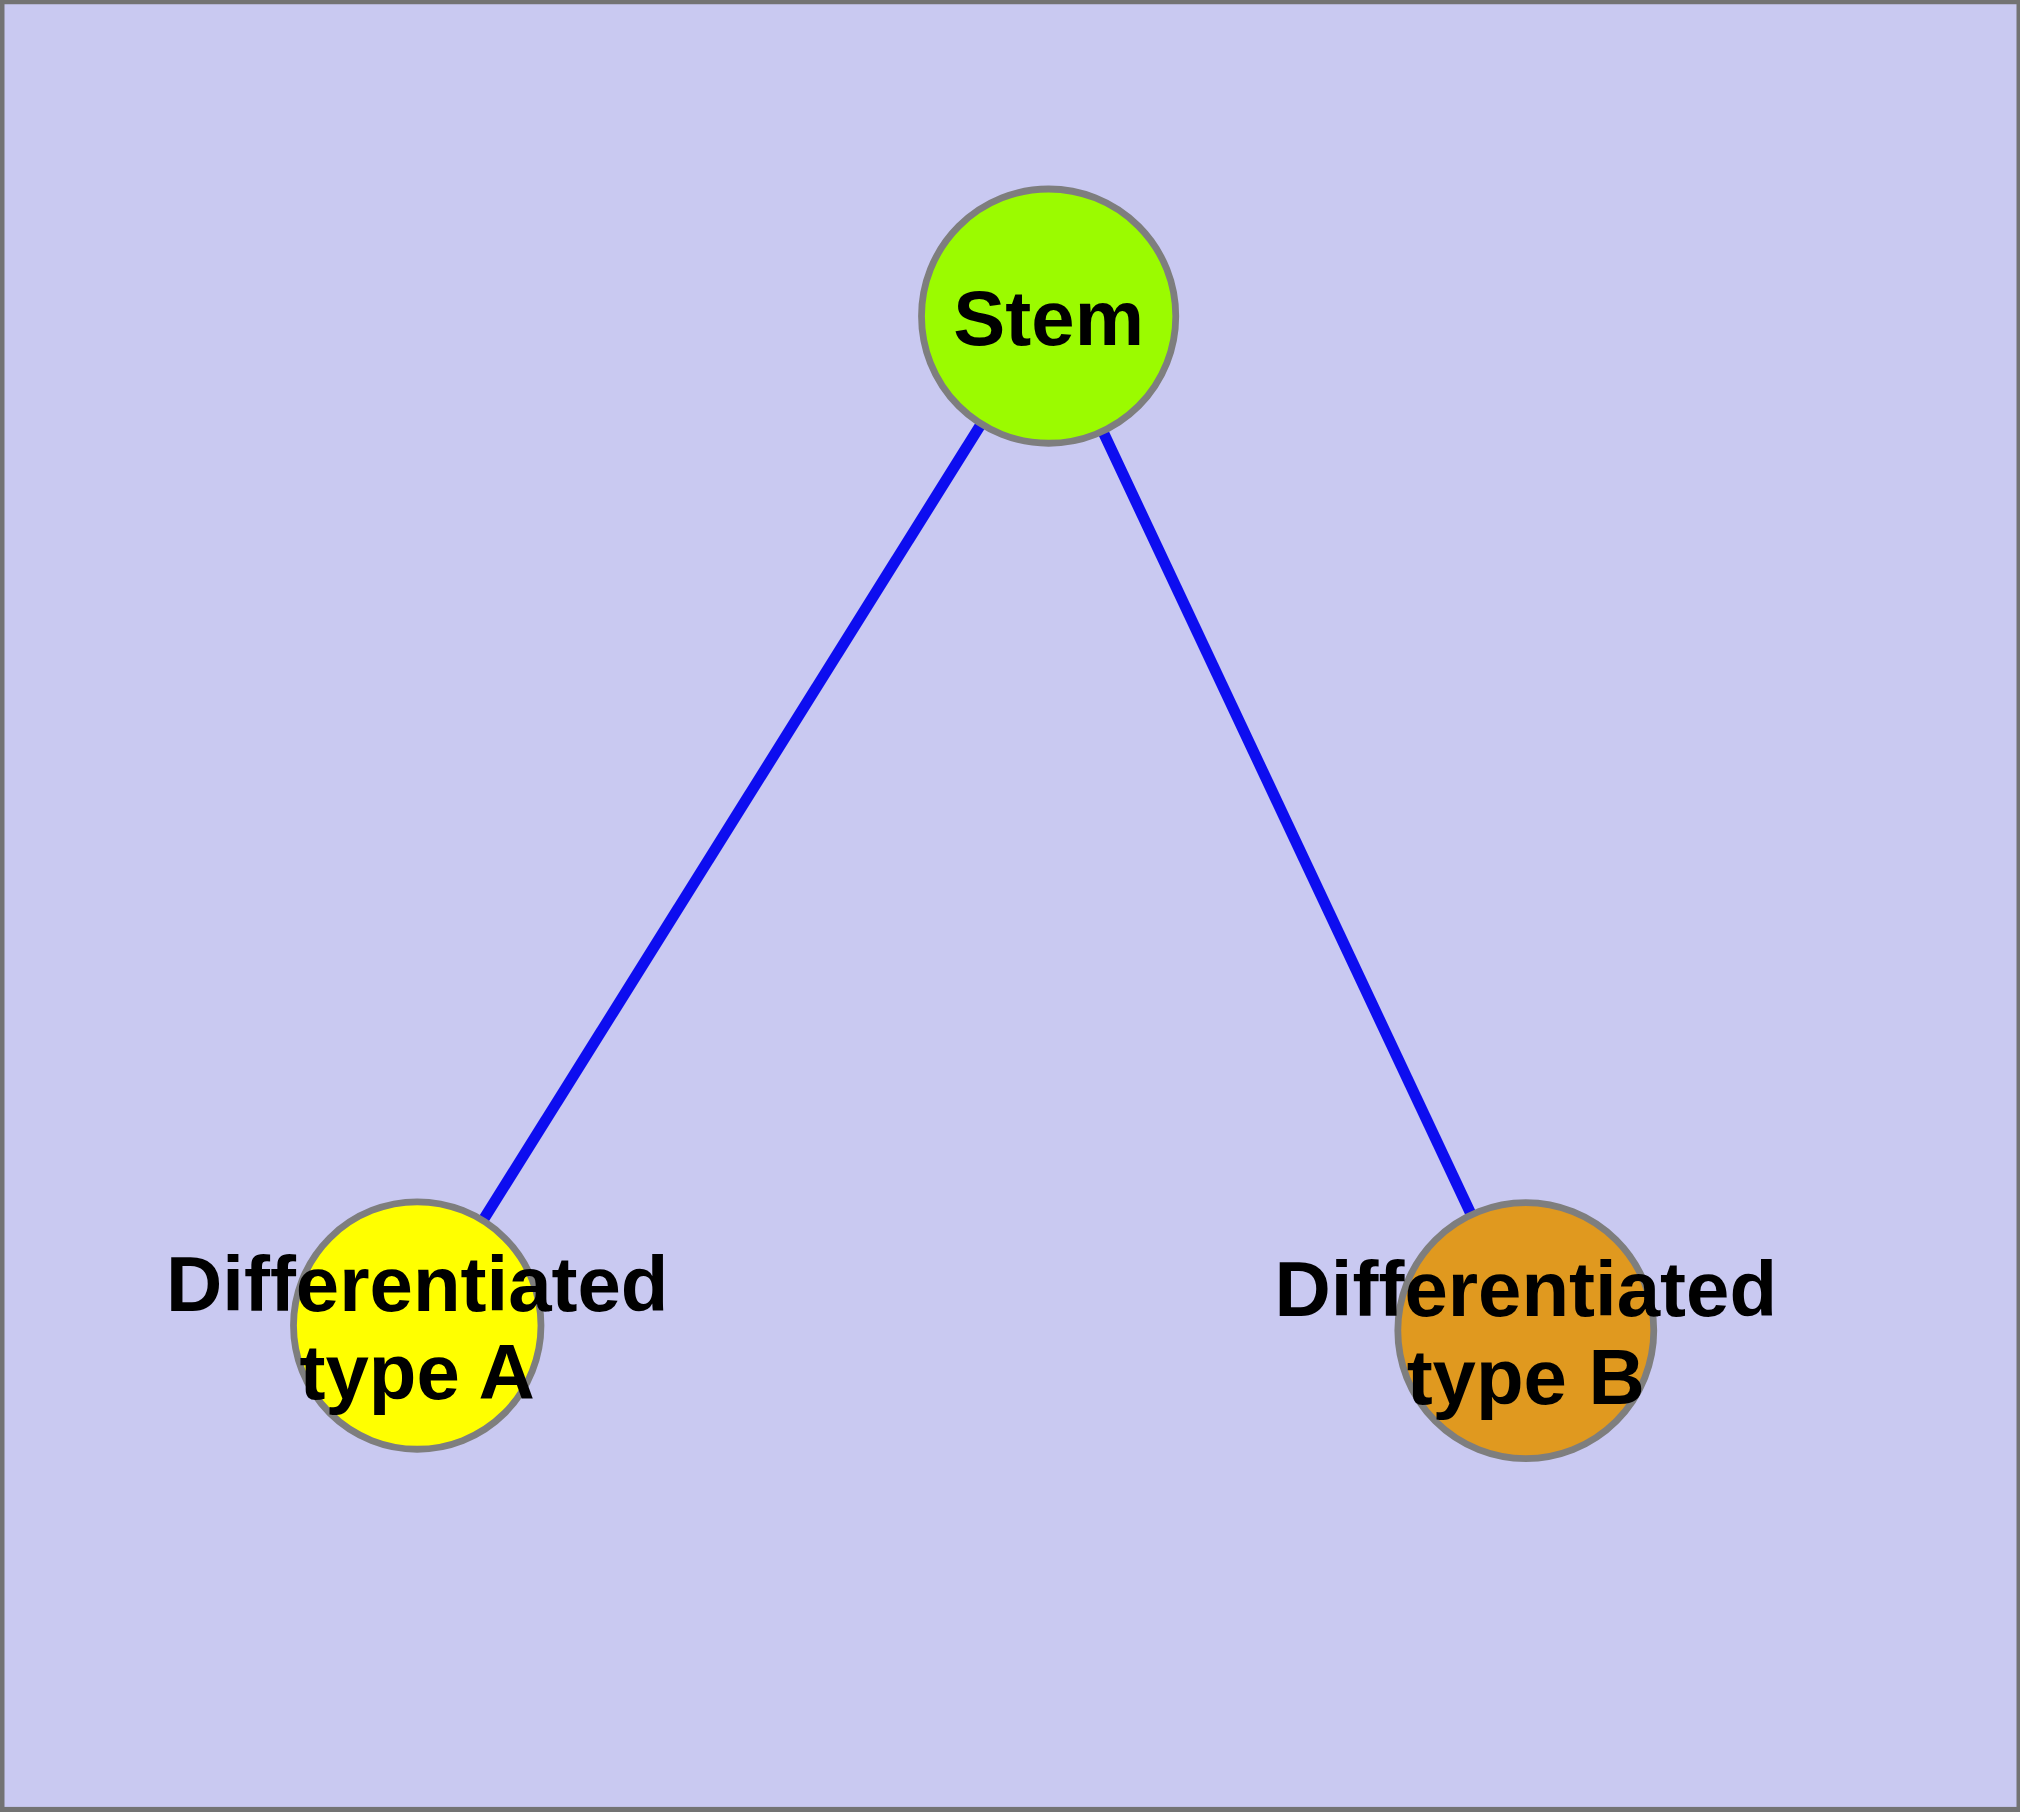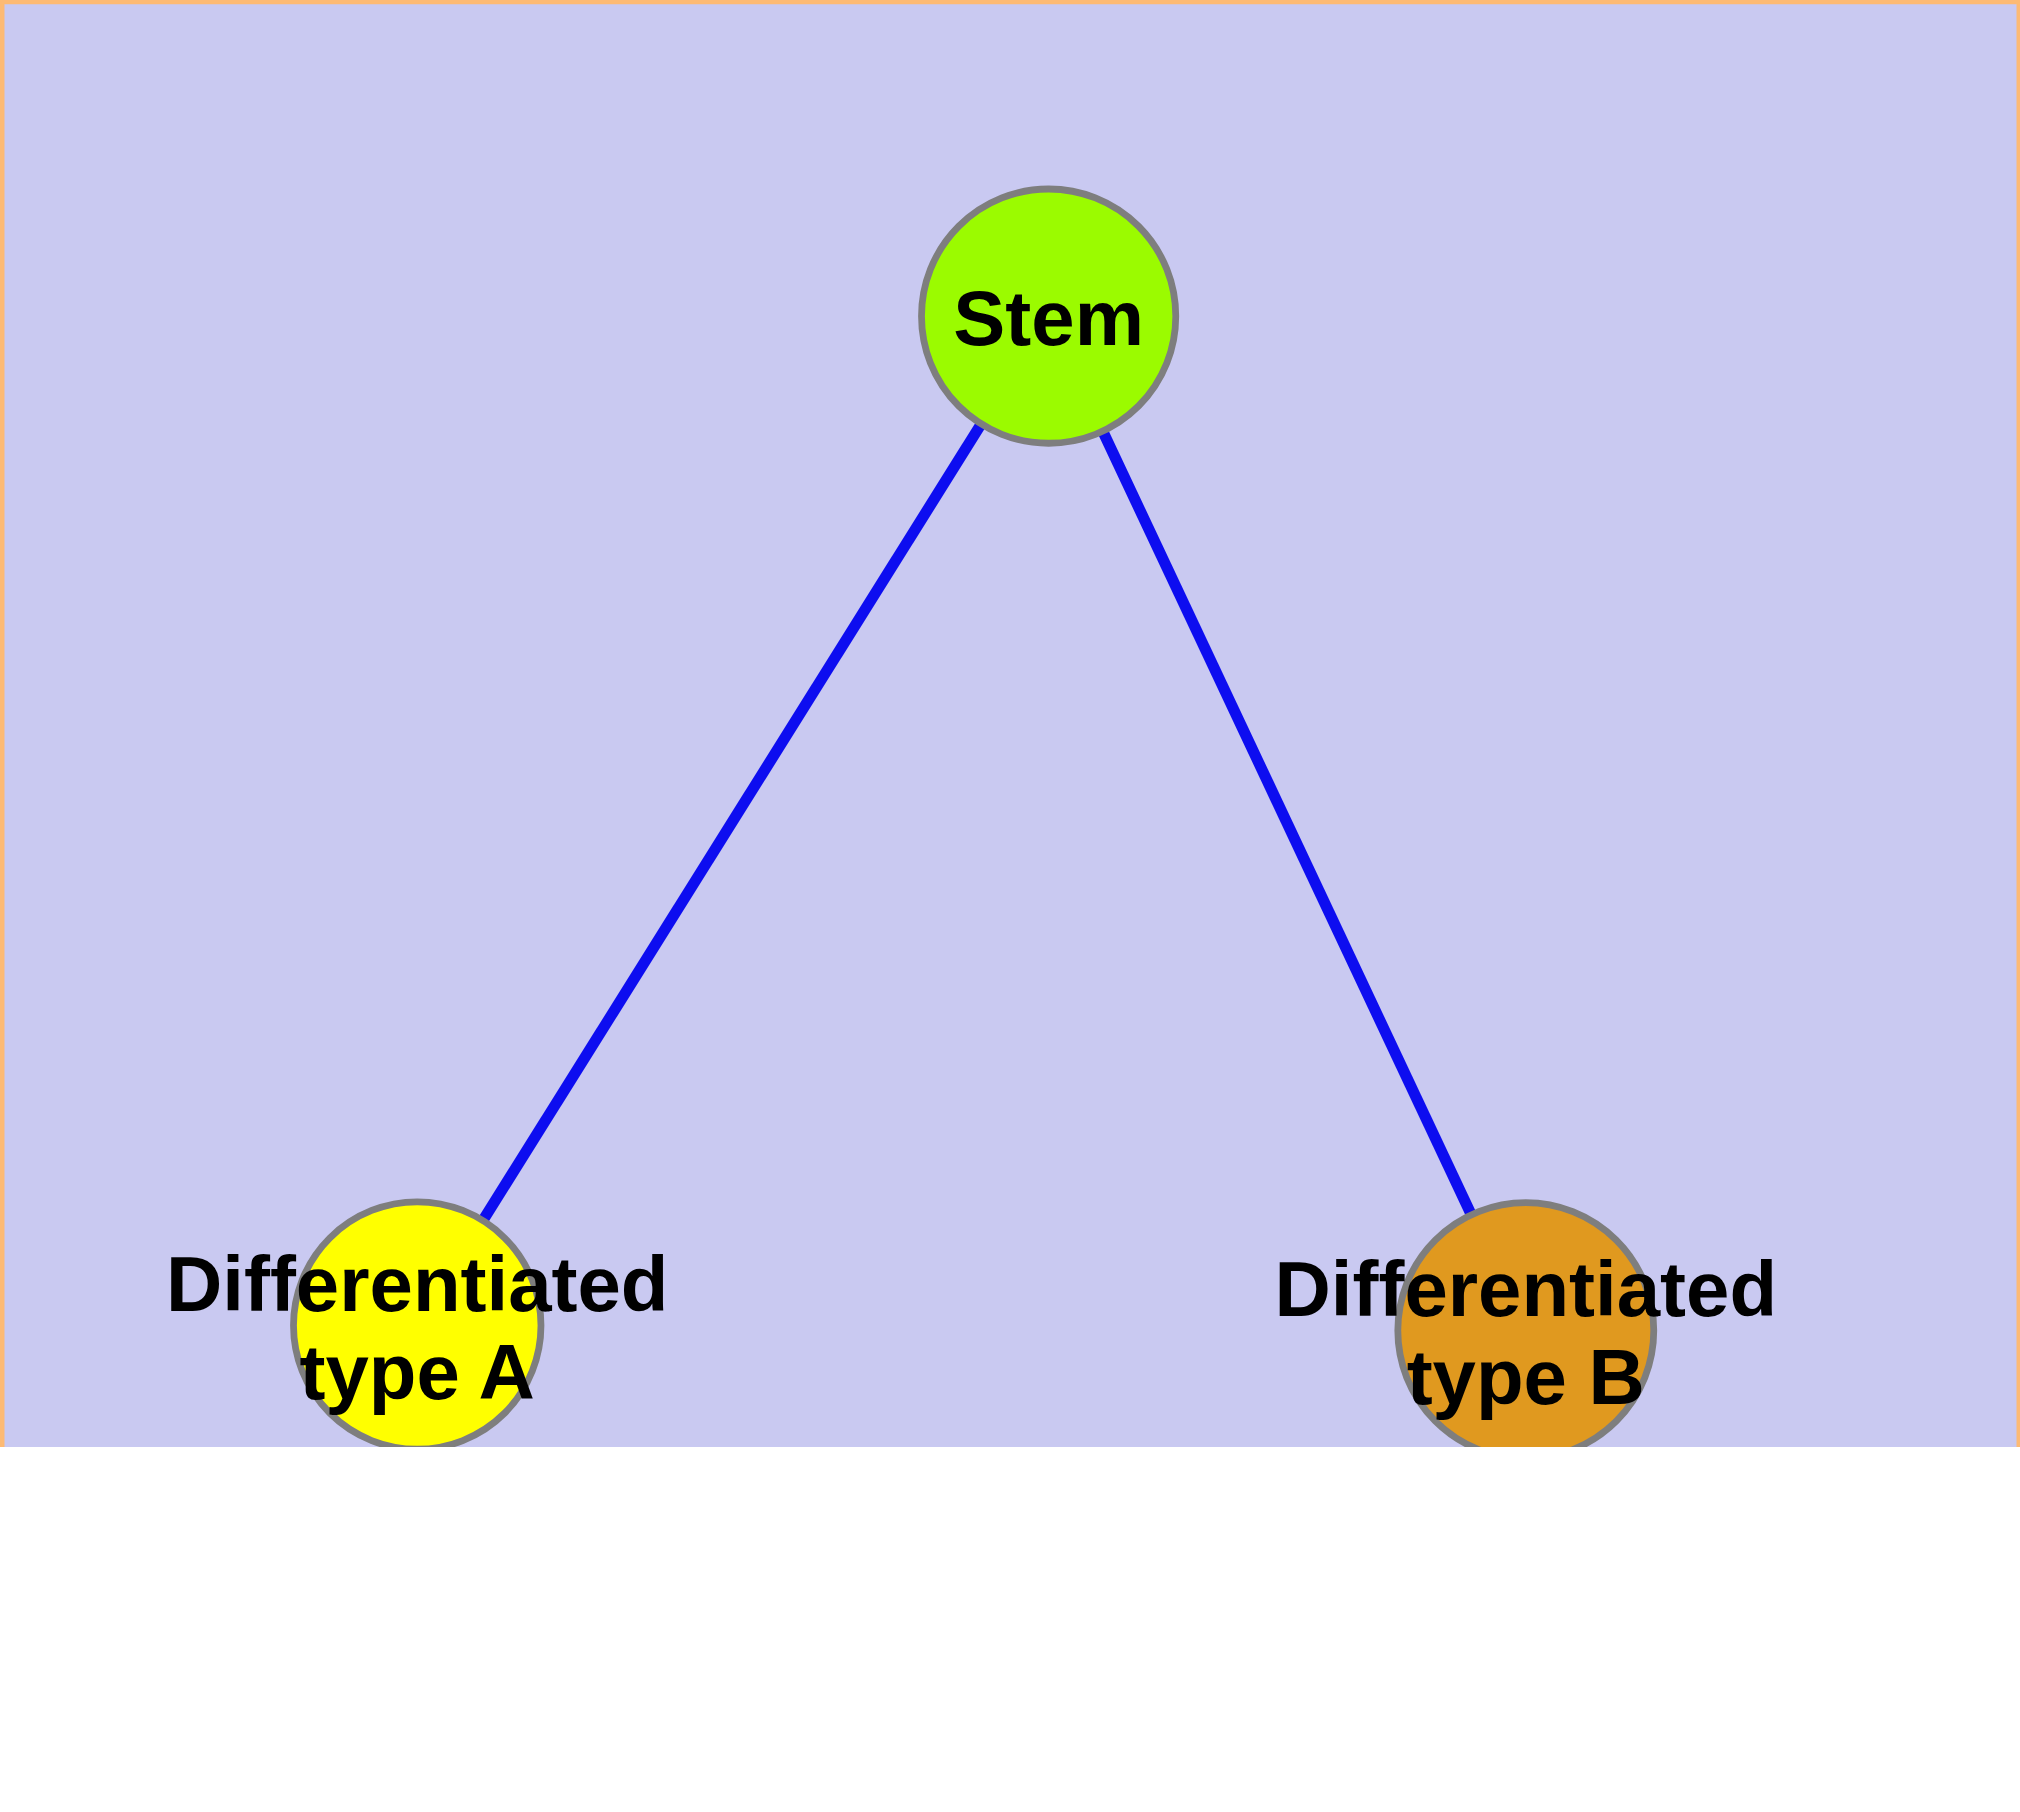--- a/index.html
+++ b/index.html
@@ -4,22 +4,22 @@
 <style>
   html, body {
     margin: 0;
     padding: 0;
     background: #ffffff;
     font-family: "Liberation Sans", sans-serif;
   }
   #stage {
     position: relative;
     width: 2021px;
-    height: 1447px;
-    background: #fdba74;
+    height: 1812px;
+    background: #737373;
     overflow: hidden;
   }
   #diagram-svg {
     position: absolute;
     top: 0;
     left: 0;
     width: 2021px;
     height: 1812px;
     display: block;
   }

